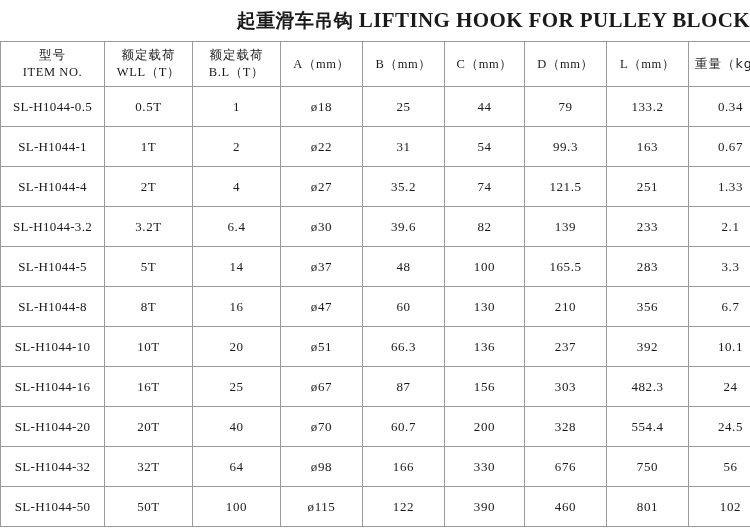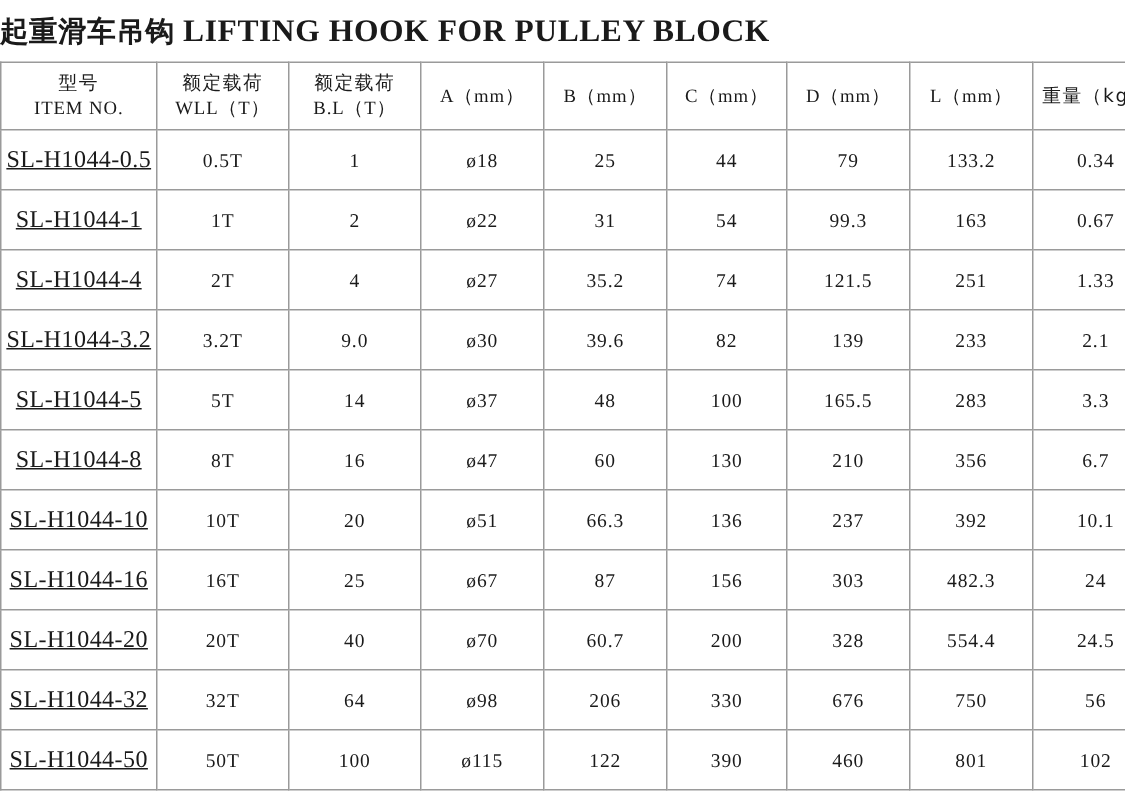--- a/index.html
+++ b/index.html
@@ -14,21 +14,21 @@
     color: #1a1a1a;
     overflow: hidden;
   }
   .page {
     width: 750px;
     height: 530px;
     position: relative;
     box-sizing: border-box;
   }
   .title {
-    text-align: left;
+    text-align: right;
     font-size: 21px;
     font-weight: bold;
     letter-spacing: 0.4px;
     padding: 8px 0 7px 0;
     font-family: "Liberation Serif", serif;
     white-space: nowrap;
   }
   .title .cn {
     font-family: "DejaVu Sans", sans-serif;
     font-size: 19px;
@@ -63,23 +63,22 @@
   table.spec thead th .enline {
     display: block;
     font-size: 12.5px;
     letter-spacing: 0.6px;
   }
   table.spec tbody td {
     height: 39px;
     font-size: 13px;
   }
   table.spec tbody td.item {
-    font-size: 16px;
+    font-size: 13px;
     letter-spacing: 0.3px;
-    text-decoration: underline;
   }
   .col-item   { width: 104px; }
   .col-wll    { width: 88px; }
   .col-bl     { width: 88px; }
   .col-a      { width: 82px; }
   .col-b      { width: 82px; }
   .col-c      { width: 80px; }
   .col-d      { width: 82px; }
   .col-l      { width: 82px; }
   .col-w      { width: 84px; }
@@ -170,21 +169,21 @@
           <td>ø27</td>
           <td>35.2</td>
           <td>74</td>
           <td>121.5</td>
           <td>251</td>
           <td>1.33</td>
         </tr>
         <tr>
           <td class="item">SL-H1044-3.2</td>
           <td>3.2T</td>
-          <td>9.0</td>
+          <td>6.4</td>
           <td>ø30</td>
           <td>39.6</td>
           <td>82</td>
           <td>139</td>
           <td>233</td>
           <td>2.1</td>
         </tr>
         <tr>
           <td class="item">SL-H1044-5</td>
           <td>5T</td>
@@ -238,21 +237,21 @@
           <td>200</td>
           <td>328</td>
           <td>554.4</td>
           <td>24.5</td>
         </tr>
         <tr>
           <td class="item">SL-H1044-32</td>
           <td>32T</td>
           <td>64</td>
           <td>ø98</td>
-          <td>206</td>
+          <td>166</td>
           <td>330</td>
           <td>676</td>
           <td>750</td>
           <td>56</td>
         </tr>
         <tr>
           <td class="item">SL-H1044-50</td>
           <td>50T</td>
           <td>100</td>
           <td>ø115</td>

